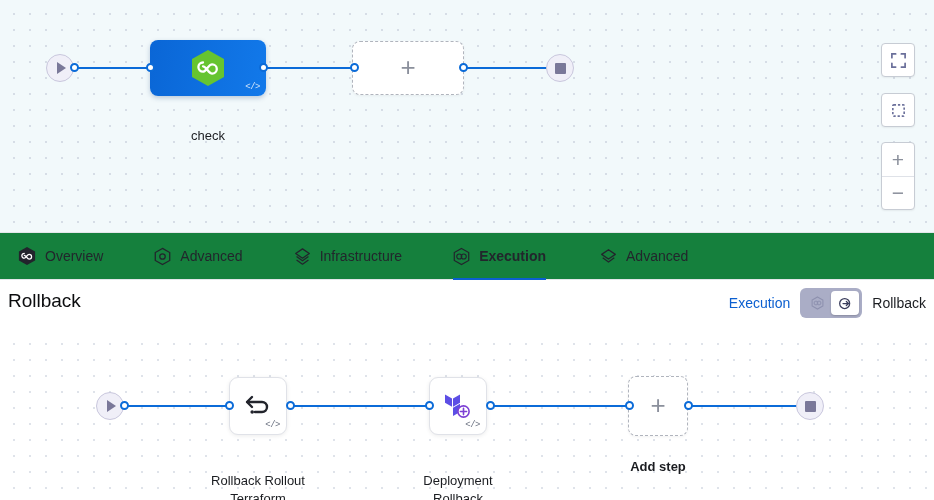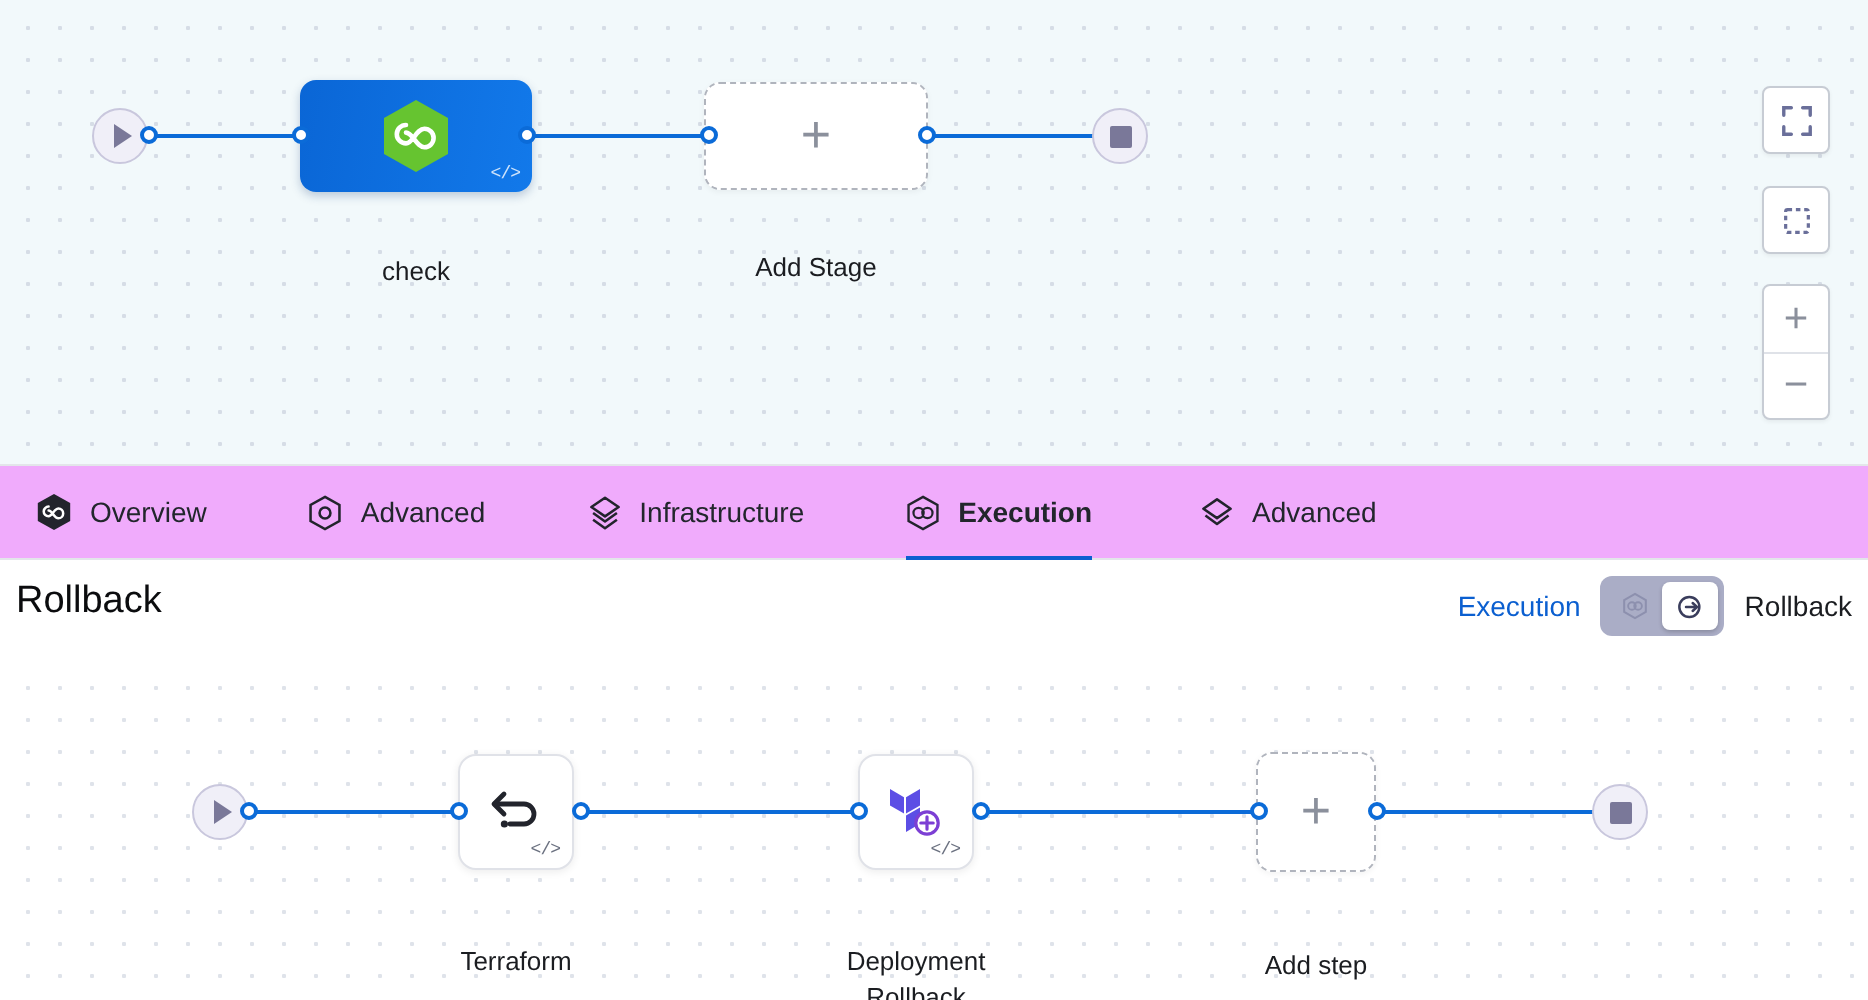--- a/index.html
+++ b/index.html
@@ -111,21 +111,21 @@
   }
   .ctrl-stack > div {
     height: 33px; display: flex; align-items: center; justify-content: center;
     color: #8b909c; font-size: 21px; font-weight: 300;
   }
   .ctrl-stack > div + div { border-top: 1px solid #dfe2e8; }
 
   
   .tabs-bar {
     position: absolute; left: 0; top: 232px; width: 934px; height: 48px;
-    background: #f0abfc;
+    background: #15803d;
     border-top: 1px solid #e3e6ea;
     border-bottom: 1px solid #e3e6ea;
     display: flex; align-items: center;
   }
   .tab {
     position: relative; height: 48px;
     display: flex; align-items: center; gap: 9px;
     font-size: 14px; color: #22262c;
     padding: 0 0 0 0;
   }
@@ -187,21 +187,20 @@
     </div>
     <div class="port" style="left:146px; top:63px;"></div>
     <div class="port" style="left:259px; top:63px;"></div>
     <div class="node-label" style="left:150px; top:99px; width:116px;">check</div>
 
     <div class="dashed-box" style="left:352px; top:41px; width:112px; height:54px;">
       <span class="plus-glyph">+</span>
     </div>
     <div class="port" style="left:350px; top:63px;"></div>
     <div class="port" style="left:459px; top:63px;"></div>
-    <div class="node-label" style="left:348px; top:97px; width:120px;">Add Stage</div>
 
     <div class="port" style="left:558px; top:63px;"></div>
     <div class="term" style="left:546px; top:54px;">
       <div class="stop-sq"></div>
     </div>
 
     <div class="ctrl" style="left:881px; top:43px;">
       <svg width="17" height="17" viewBox="0 0 18 18">
         <g fill="none" stroke="#6a6f9a" stroke-width="1.8" stroke-linecap="round">
           <path d="M2 6 V2 H6"></path>
@@ -324,20 +323,21 @@
       <svg width="30" height="28" viewBox="0 0 30 28">
         <path d="M9 5 L4 10 L9 15" fill="none" stroke="#22242c" stroke-width="2.4" stroke-linecap="round" stroke-linejoin="round"></path>
         <path d="M4.4 10 H19 a5 5 0 0 1 0 10 H12" fill="none" stroke="#22242c" stroke-width="2.4" stroke-linecap="round"></path>
         <circle cx="9.2" cy="20" r="1.8" fill="#22242c"></circle>
       </svg>
       <span class="code-badge ondark">&lt;/&gt;</span>
     </div>
     <div class="port" style="left:225px; top:71px;"></div>
     <div class="port" style="left:286px; top:71px;"></div>
     <div class="node-label" style="left:178px; top:114px; width:160px;">
+      <div>Rollback Rollout</div>
       <div>Terraform</div>
     </div>
 
     <div class="step-box" style="left:429px; top:47px;">
       <svg width="32" height="32" viewBox="0 0 32 32">
         <g fill="#5c4ee5">
           <polygon points="3,4.5 10,8.6 10,16.8 3,12.7"></polygon>
           <polygon points="11,8.6 18,4.5 18,12.7 11,16.8"></polygon>
           <polygon points="11,17.8 18,13.7 18,21.9 11,26"></polygon>
         </g>
@@ -351,21 +351,21 @@
     <div class="node-label" style="left:398px; top:114px; width:120px;">
       <div>Deployment</div>
       <div>Rollback</div>
     </div>
 
     <div class="dashed-box" style="left:628px; top:46px; width:60px; height:60px;">
       <span class="plus-glyph">+</span>
     </div>
     <div class="port" style="left:625px; top:71px;"></div>
     <div class="port" style="left:684px; top:71px;"></div>
-    <div class="node-label" style="left:598px; top:116px; width:120px;">Add step</div>
+    <div class="node-label" style="left:598px; top:100px; width:120px;font-weight:bold;">Add step</div>
 
     <div class="port" style="left:799px; top:71px;"></div>
     <div class="term" style="left:796px; top:62px;">
       <div class="stop-sq"></div>
     </div>
   </div>
 
 </div>
 
 </body></html>

